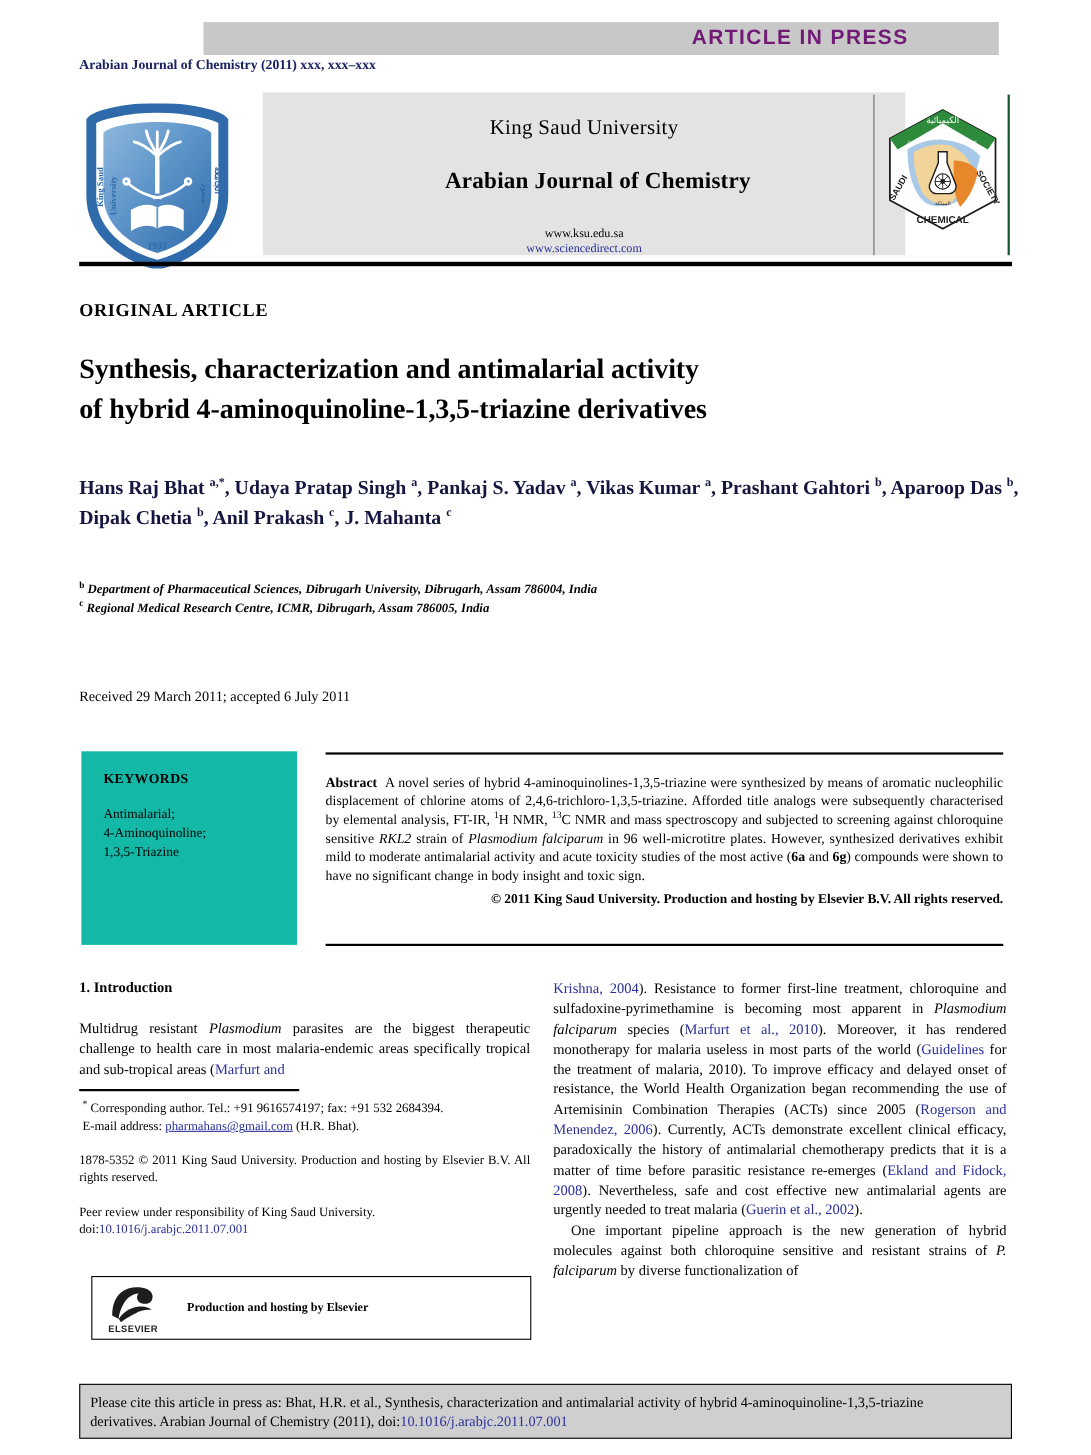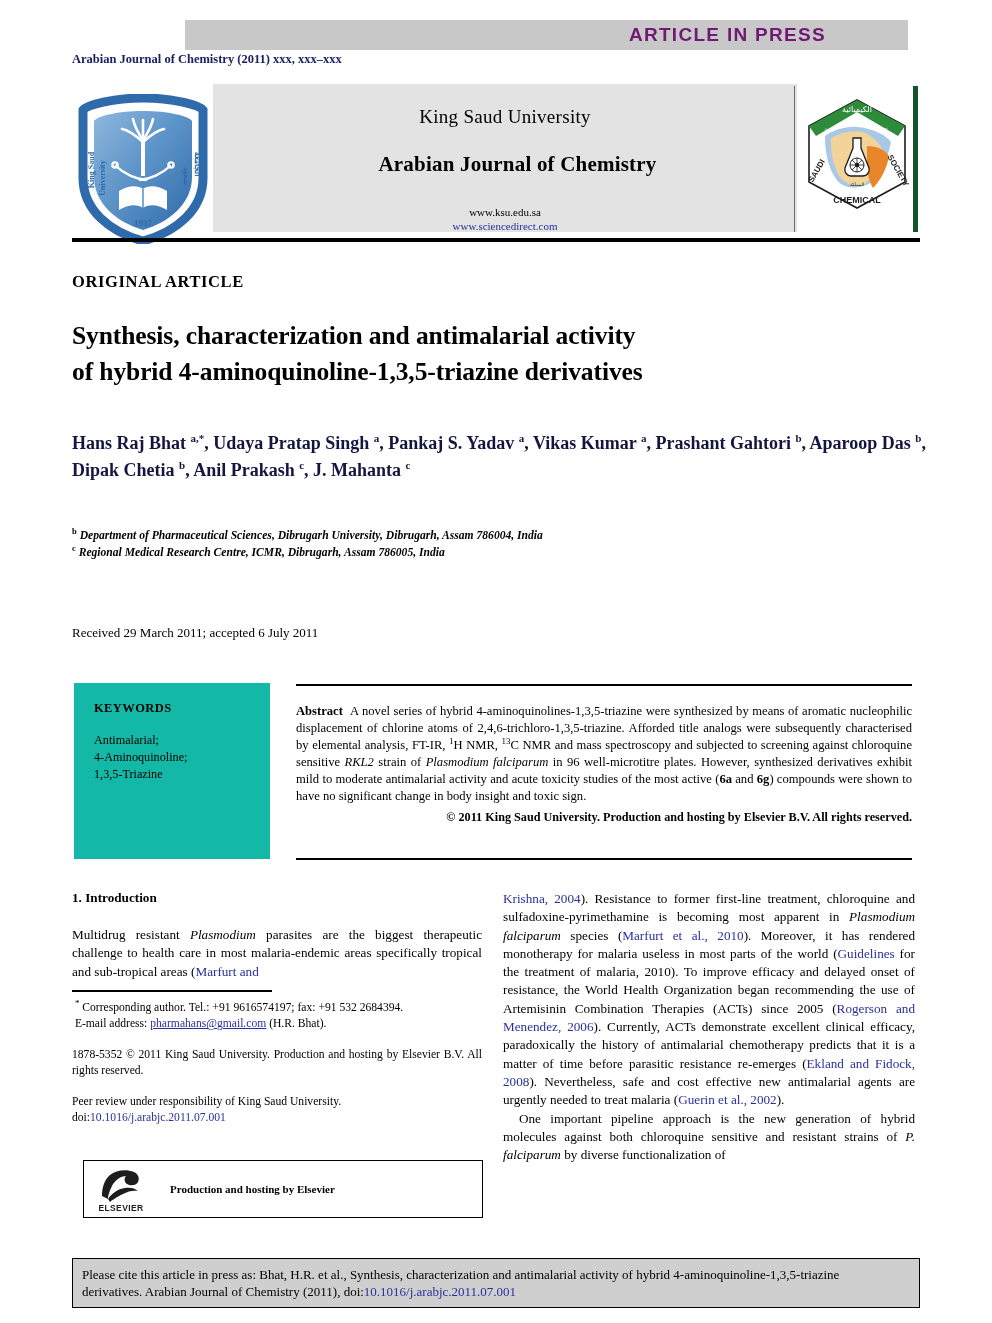--- a/index.html
+++ b/index.html
@@ -56,21 +56,21 @@
     width: 848px; height: 4px;
     background: #000;
   }
   .logo-left {
     position: absolute;
     left: 0; top: 10px;
     width: 142px; height: 150px;
   }
   .center-panel {
     position: absolute;
-    left: 141px; top: 0px;
+    left: 167px; top: 0px;
     width: 584px; height: 148px;
     background: #e3e3e3;
     text-align: center;
   }
   .ksu-line {
     font-family: "Liberation Serif", serif;
     font-size: 19px;
     margin-top: 22px;
     letter-spacing: .3px;
   }
@@ -87,21 +87,21 @@
     font-size: 11px;
     line-height: 14px;
     font-family: "Liberation Serif", serif;
   }
   .url-blue { color: #2a2f9b; }
   .logo-right {
     position: absolute;
     left: 722px; top: 2px;
     width: 124px; height: 146px;
     border-left: 1px solid #6a6a6a;
-    border-right: 5px solid #14532d;
+    border-right: 2px solid #14532d;
   }
 
   
   .logo-left svg, .logo-right svg { display: block; }
 
   
   .original-article {
     position: absolute;
     left: 72px; top: 272px;
     font-family: "Liberation Serif", serif;

